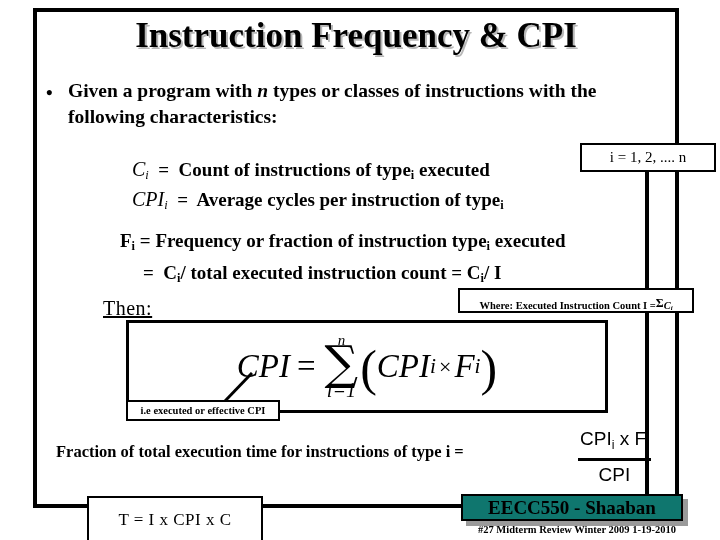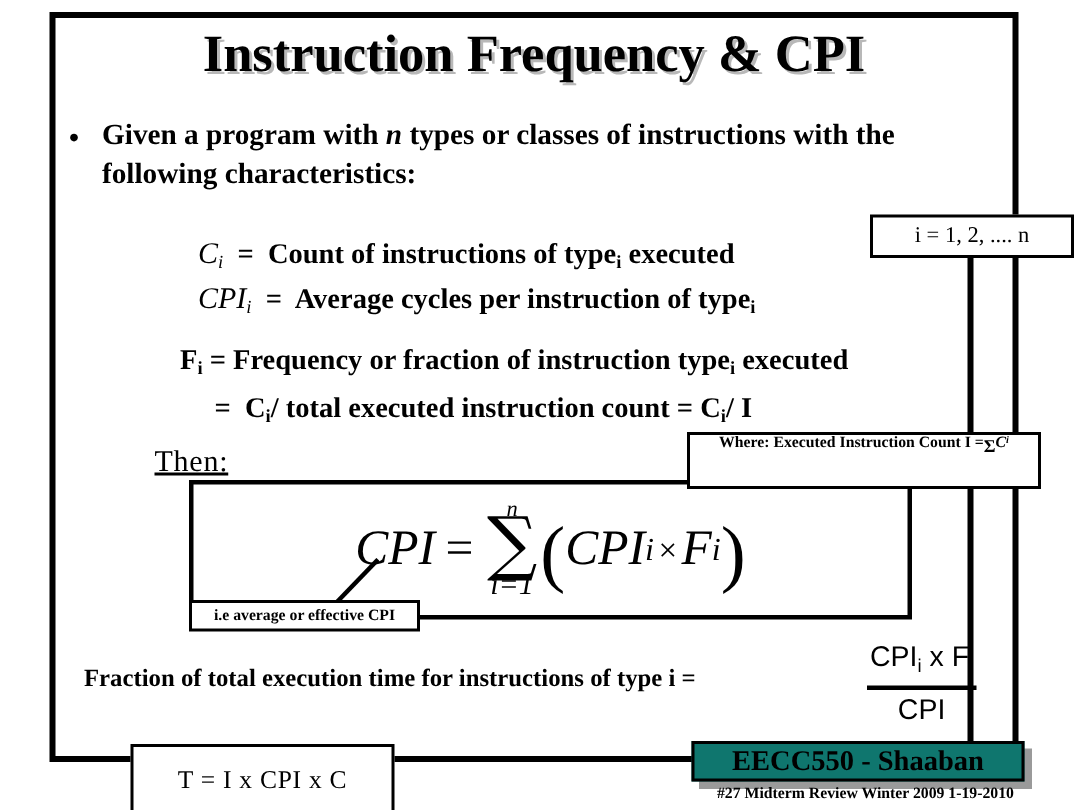--- a/index.html
+++ b/index.html
@@ -128,28 +128,28 @@
     background: #000;
     z-index: 2;
   }
 
   
   #where-box {
     position: absolute;
     left: 458px;
     top: 288px;
     width: 236px;
-    height: 38px;
+    height: 25px;
     border: 2px solid #000;
     box-sizing: border-box;
     background: #fff;
     font-size: 10.5px;
     font-weight: bold;
     display: flex;
-    align-items: flex-start;
+    align-items: flex-end;
     justify-content: center;
     white-space: nowrap;
     z-index: 5;
   }
   #where-box .sigma { font-size: 12px; font-weight: bold; }
   #where-box .cvar { font-style: italic; }
 
   
   #then-label {
     position: absolute;
@@ -414,21 +414,21 @@
         <span class="sub">i</span>
       <span class="paren">)</span>
     </span>
   </div>
 </div>
 
 <svg id="ie-leader" viewBox="0 0 30 31">
   <line x1="29" y1="1" x2="1" y2="30" stroke="#000" stroke-width="3"></line>
 </svg>
 <div id="ie-box">
-  <span>i.e average or effective CPI</span>
+  <span>i.e executed or effective CPI</span>
 </div>
 
 <div id="fraction-sentence">Fraction of total execution time for instructions of type  i  =</div>
 <div id="fraction-expr">
   <span class="numer"><span>CPI</span><span class="sub">i</span><span> x F</span><span class="sub">i</span></span>
   <span class="denom">CPI</span>
 </div>
 
 <div id="t-equation-box">
   <span>T =  I  x  CPI   x C</span>

